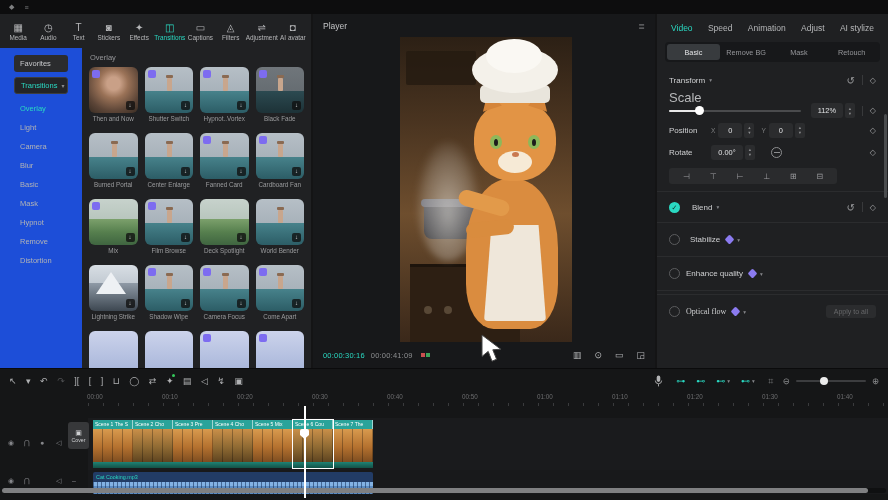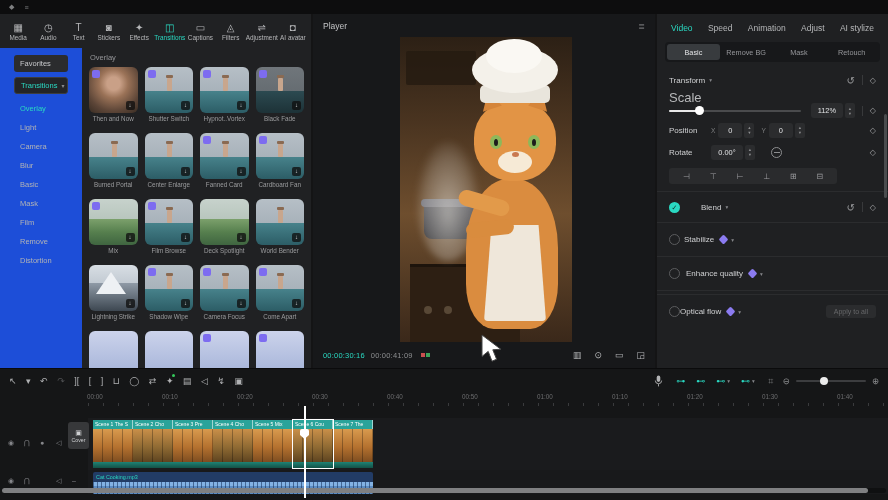--- a/index.html
+++ b/index.html
@@ -238,21 +238,21 @@
           <span>Transitions</span>
           <span class="caret">▾</span>
         </div>
         <div id="sideItems">
             <div class="side-item active">Overlay</div>
             <div class="side-item">Light</div>
             <div class="side-item">Camera</div>
             <div class="side-item">Blur</div>
             <div class="side-item">Basic</div>
             <div class="side-item">Mask</div>
-            <div class="side-item">Film</div>
+            <div class="side-item">Hypnot</div>
             <div class="side-item">Remove</div>
             <div class="side-item">Distortion</div>
           </div>
       </div>
       <div class="grid-area">
         <div class="grid-header">Overlay</div>
         <div class="tiles" id="tileGrid">
             <div class="tile">
               <div class="thumb th-face">
                 <span class="pro-badge"></span>
@@ -510,46 +510,46 @@
           <span>⊣</span>
           <span>⊤</span>
           <span>⊢</span>
           <span>⊥</span>
           <span>⊞</span>
           <span>⊟</span>
         </div>
       <div class="divider"></div>
       <div class="irow" style="height:24px">
         <span class="chk">✓</span>
-        <span class="ilabel" style="margin-left:21px">Blend</span>
+        <span class="ilabel" style="margin-left:12px">Blend</span>
         <span class="caret">▾</span>
         <span class="rst">↺</span>
         <span class="vdiv"></span>
         <span class="kf">◇</span>
       </div>
       <div id="featureRows">
           <div class="divider"></div>
           <div class="irow" style="height: 27px;">
             <span class="chk off"></span>
-            <span class="ilabel" style="margin-left: 4px;">Stabilize</span>
+            <span class="ilabel" style="margin-left: 10px;">Stabilize</span>
             <span class="gem"></span>
             <span class="caret">▾</span>
           </div>
           <div class="divider"></div>
           <div class="irow" style="height: 27px;">
             <span class="chk off"></span>
             <span class="ilabel" style="margin-left: 6px;">Enhance quality</span>
             <span class="gem"></span>
             <span class="caret">▾</span>
           </div>
           <div class="divider"></div>
           <div class="divider"></div>
           <div class="irow" style="height: 27px;">
             <span class="chk off"></span>
-            <span class="ilabel" style="">Optical flow</span>
+            <span class="ilabel" style="margin-left: 6px; font-family: Liberation Serif, serif;">Optical flow</span>
             <span class="gem"></span>
             <span class="caret">▾</span>
             <span class="applyBtn">Apply to all</span>
           </div>
         </div>
       <div class="insp-scroll"></div>
     </div>
   </div>
 
   <div class="timeline">

